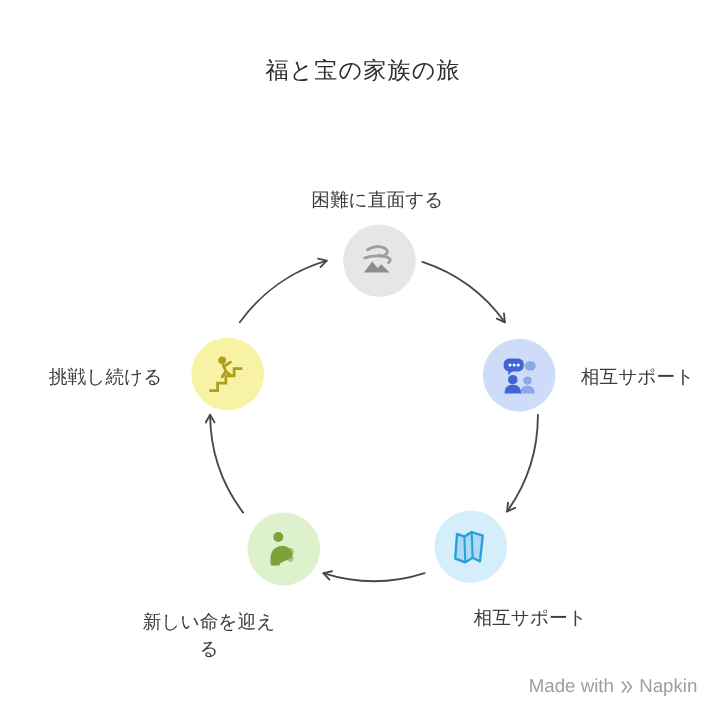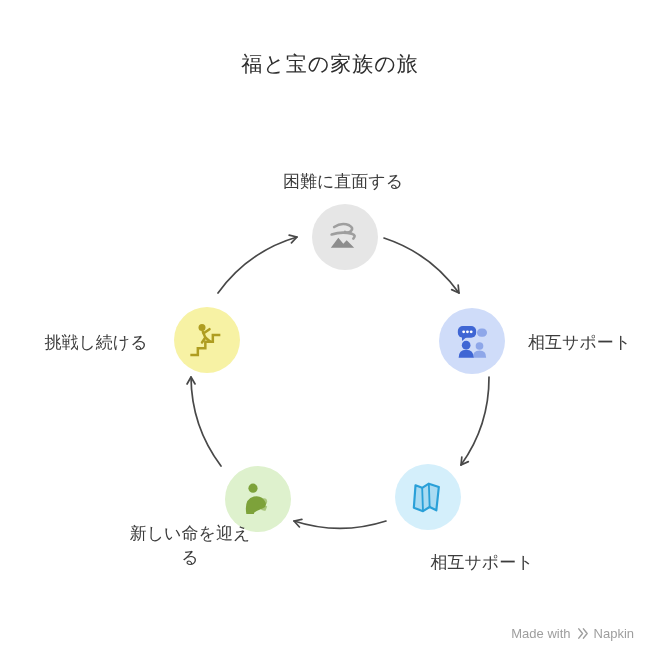--- a/index.html
+++ b/index.html
@@ -24,26 +24,26 @@
   .n2 { left:439px; top:308px; }
   .n3 { left:395px; top:464px; }
   .n4 { left:225px; top:466px; }
   .n5 { left:174px; top:307px; }
   .label {
     position:absolute; font-size:17px; color:#3c3c3c; line-height:1.42;
   }
   .l1 { left:343px; top:170px; transform:translateX(-50%); white-space:nowrap; }
   .l2 { left:528px; top:331px; white-space:nowrap; }
   .l3 { left:482px; top:552px; transform:translateX(-50%); white-space:nowrap;font-family:Liberation Mono, monospace; }
-  .l4 { left:190px; top:522px; transform:translateX(-50%); width:126px; text-align:center; }
+  .l4 { left:190px; top:554px; transform:translateX(-50%); width:126px; text-align:center; }
   .l5 { left:96px;  top:331px; transform:translateX(-50%); white-space:nowrap; }
   .watermark {
     position:absolute; right:26px; top:614px;
     display:flex; align-items:center; gap:5px;
-    font-size:13px; color:#9e9e9e; cursor:pointer;margin-top:12px;
+    font-size:17px; color:#9e9e9e; cursor:pointer;
   }
   .watermark svg { display:block; }
 </style>
 </head>
 <body>
 
 <div class="canvas">
 
   <h1 class="title">福と宝の家族の旅</h1>
 

